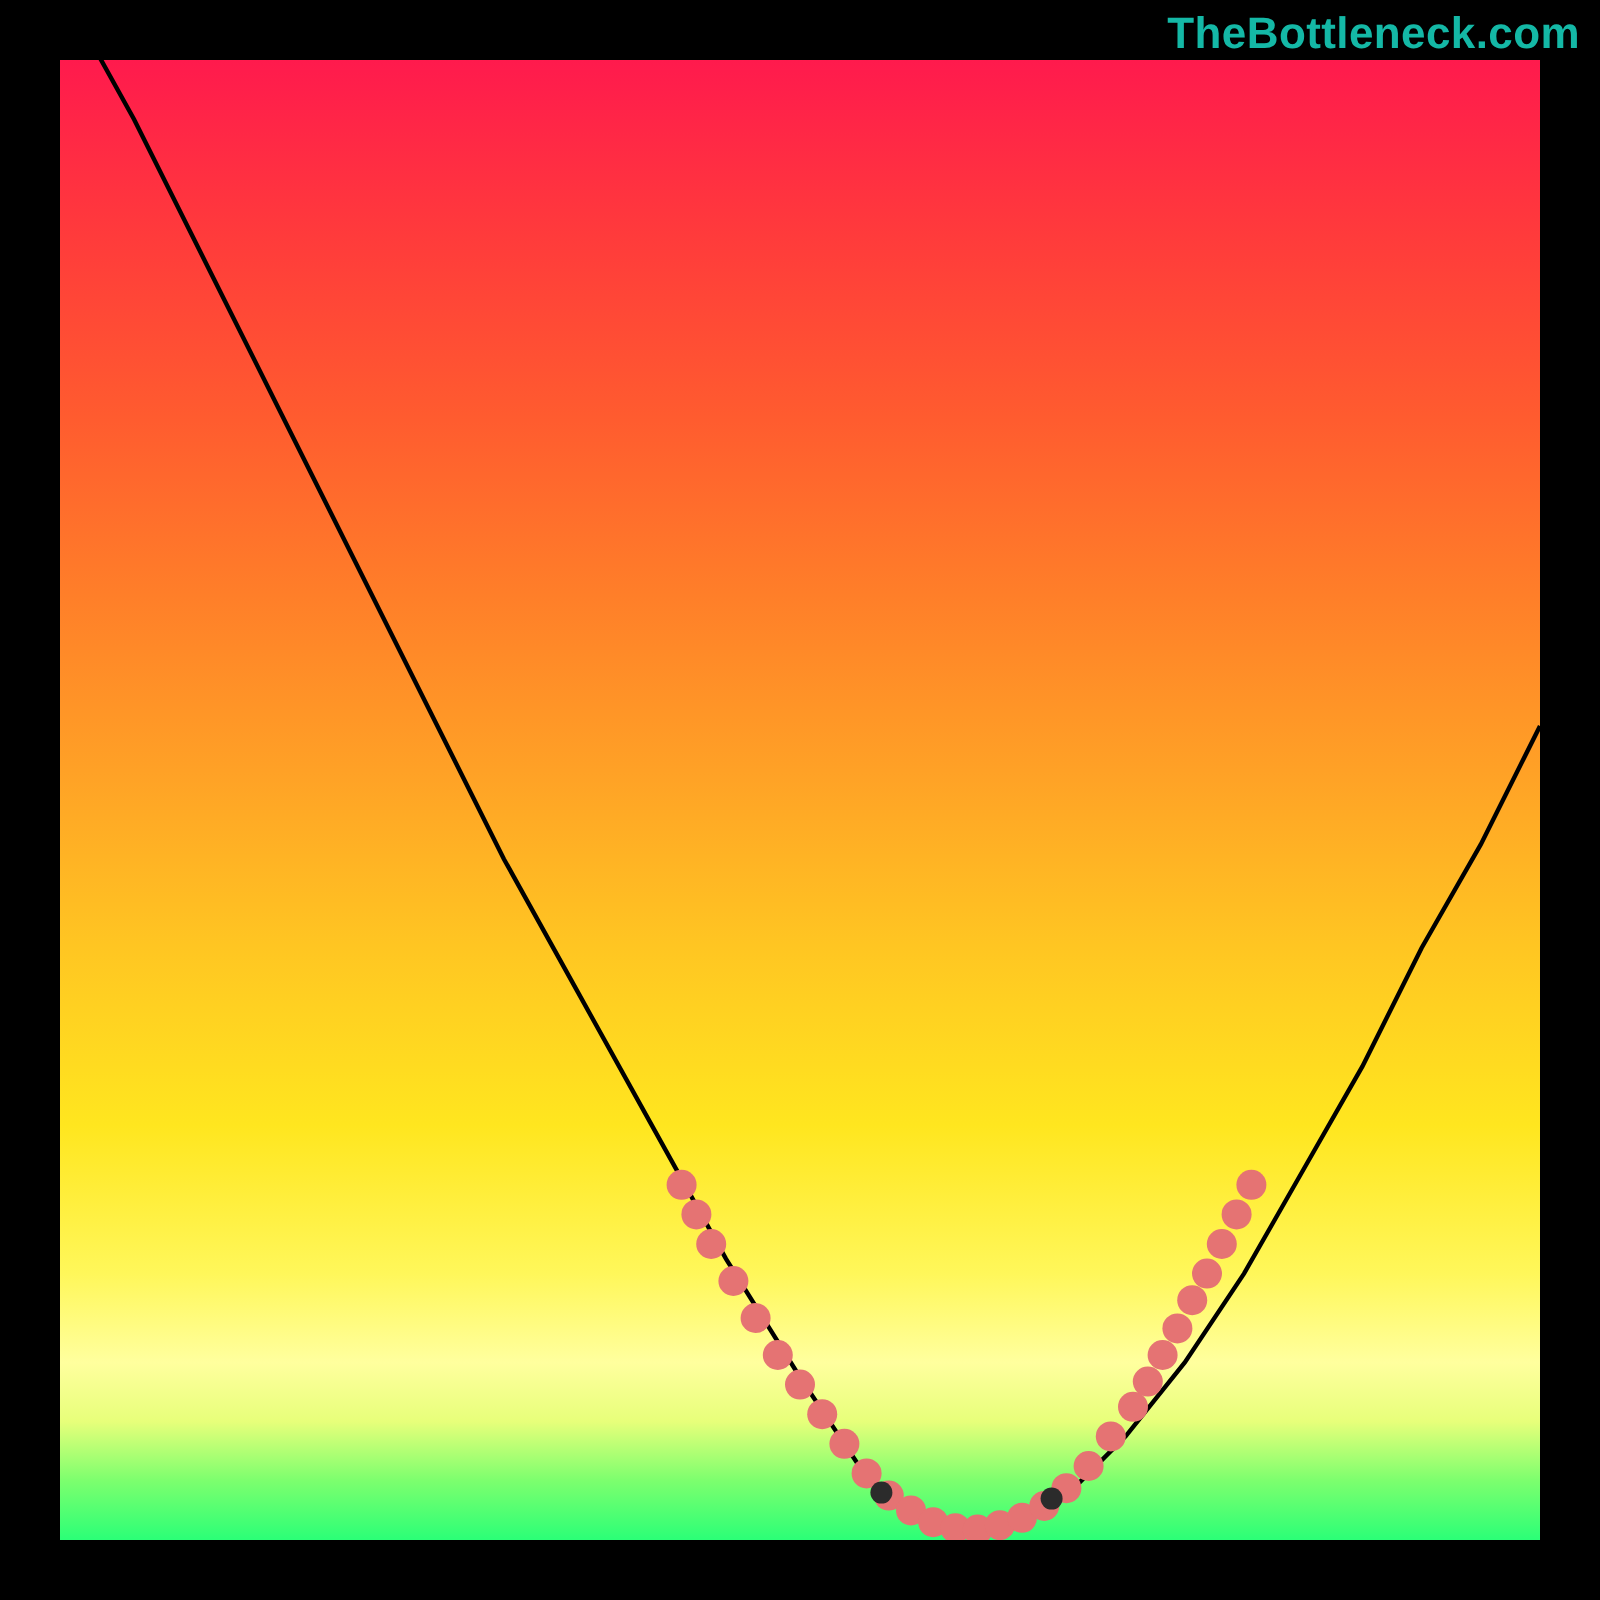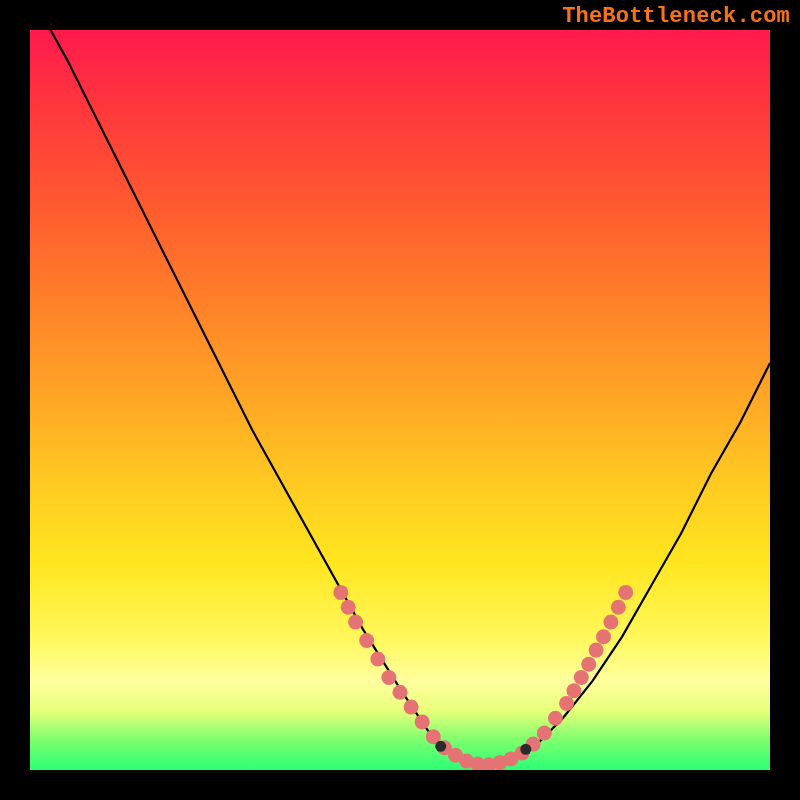--- a/index.html
+++ b/index.html
@@ -36,22 +36,22 @@
       #ffff9e 88%,
       #e7ff7a 92%,
       #7cff6e 96%,
       #2bff77 100%
     );
   }
   .watermark {
     position: absolute;
     right: 10px;
     top: 4px;
-    color: #f97316;
-    font-family: Liberation Mono, monospace;
+    color: #14b8a6;
+    font-family: Liberation Sans, sans-serif;
     font-size: 22px;
     font-weight: 600;
     letter-spacing: 0.2px;
   }
   svg {
     position: absolute;
     left: 0;
     top: 0;
   }
 </style>

